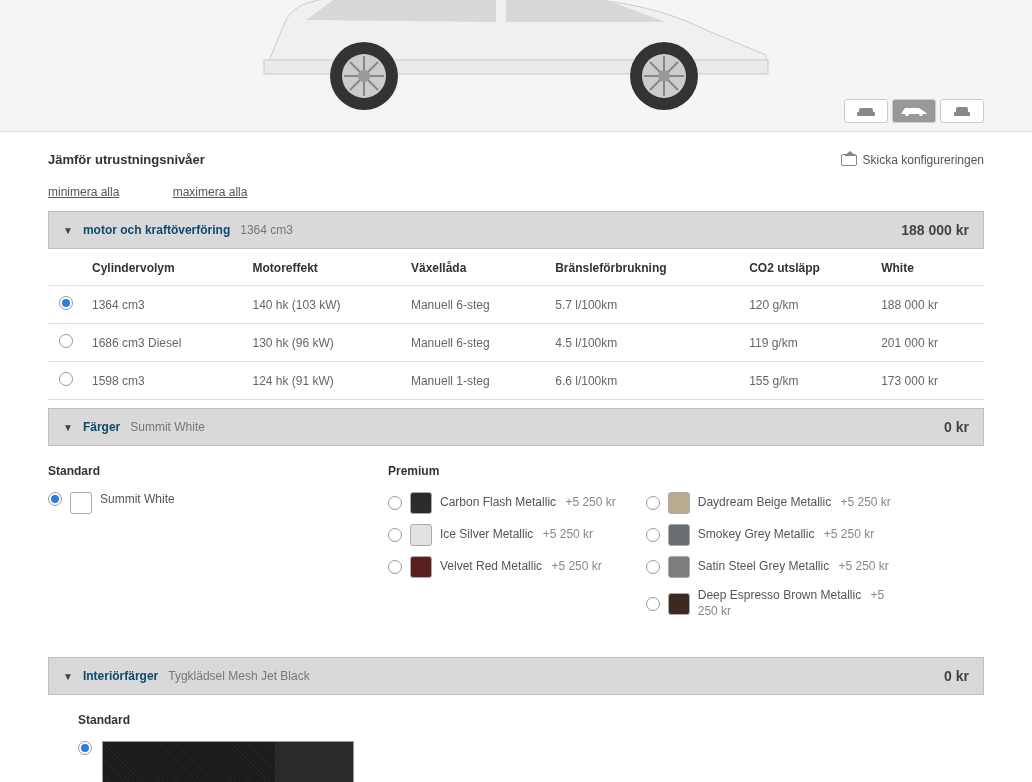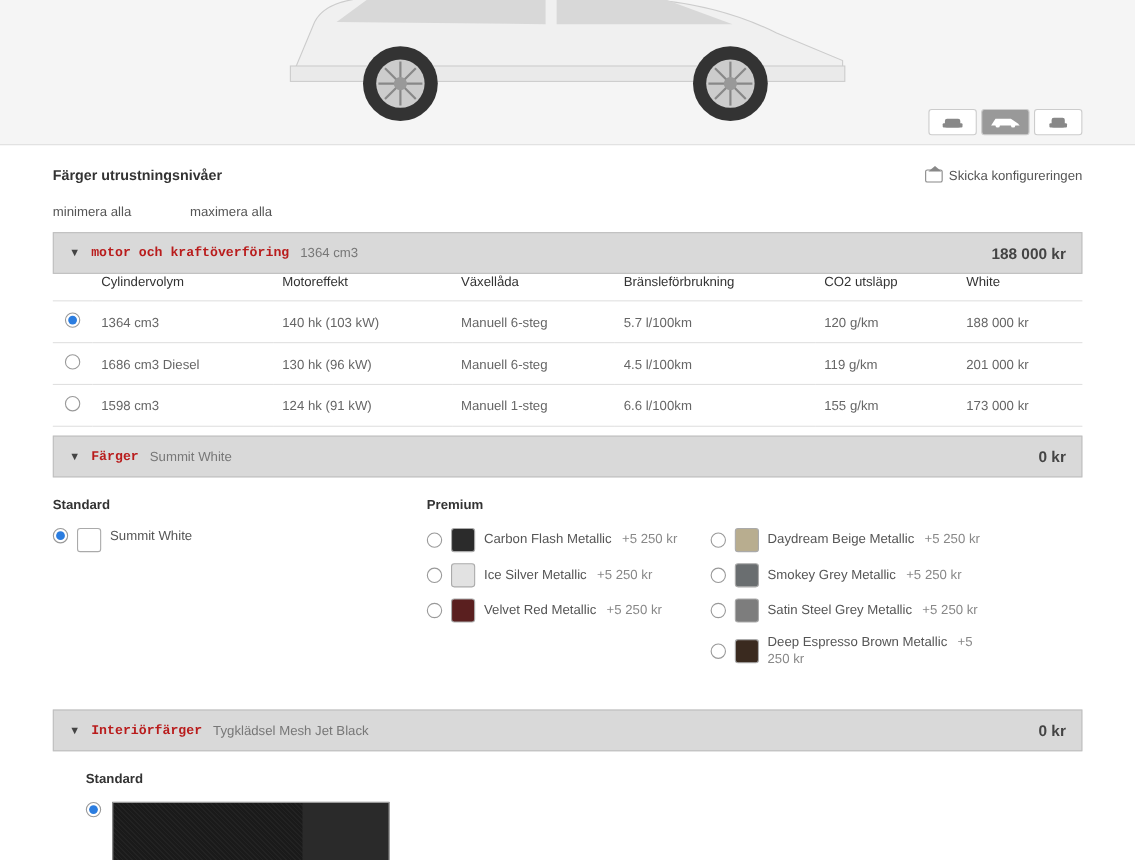--- a/index.html
+++ b/index.html
@@ -8,28 +8,28 @@
 .hero { height: 132px; background: #f5f5f5; border-bottom: 1px solid #e0e0e0; position: relative; }
 .car-image { position: absolute; left: 50%; transform: translateX(-50%); top: -40px; }
 .view-buttons { position: absolute; right: 48px; bottom: 8px; display: flex; gap: 4px; }
 .view-btn { width: 44px; height: 24px; border: 1px solid #ccc; background: #fff; border-radius: 3px; display: flex; align-items: center; justify-content: center; cursor: pointer; }
 .view-btn.active { background: #999; }
 .content { padding: 20px 48px 40px 48px; }
 .top-row { display: flex; justify-content: space-between; align-items: center; margin-bottom: 18px; }
 .heading { font-weight: bold; font-size: 13px; color: #333; }
 .send-config { display: flex; align-items: center; gap: 6px; cursor: pointer; }
 .links-row { margin-bottom: 12px; }
-.link { color: #555; cursor: pointer; margin-right: 50px; font-size: 12px; }
+.link { text-decoration: underline; color: #555; cursor: pointer; margin-right: 50px; font-size: 12px; }
 .section-header { background: #d9d9d9; border: 1px solid #bfbfbf; padding: 10px 14px; display: flex; align-items: center; margin-top: 8px; }
 .section-header .arrow { margin-right: 10px; font-size: 10px; color: #444; }
-.section-header .title { font-weight: bold; color: #b91c1c; font-family: Liberation Mono, monospace; }
+.section-header .title { font-weight: bold; color: #0c4a6e; }
 .section-header .subtitle { margin-left: 10px; color: #777; }
 .section-header .price { margin-left: auto; font-weight: bold; color: #444; font-size: 14px; }
 .engine-table { width: 100%; border-collapse: collapse; }
-.engine-table th { text-align: left; font-weight: normal; color: #333; padding: 0 8px 10px 8px; font-size: 12px; border-bottom: 1px solid #e0e0e0; }
+.engine-table th { text-align: left; font-weight: bold; color: #333; padding: 12px 8px 10px 8px; font-size: 12px; border-bottom: 1px solid #e0e0e0; }
 .engine-table td { padding: 10px 8px; border-bottom: 1px solid #e0e0e0; color: #666; }
 .engine-table th:first-child, .engine-table td:first-child { width: 36px; text-align: center; }
 .radio { appearance: none; width: 14px; height: 14px; border: 1px solid #999; border-radius: 50%; position: relative; cursor: pointer; background: #fff; }
 .radio:checked::after { content: ""; position: absolute; top: 2px; left: 2px; width: 8px; height: 8px; background: #2b7de0; border-radius: 50%; }
 .colors-body { padding: 18px 0 30px 0; display: flex; }
 .color-group { margin-right: 40px; }
 .group-title { font-weight: bold; color: #333; margin-bottom: 14px; font-size: 12px; }
 .color-list { display: flex; flex-direction: column; gap: 10px; }
 .color-opt { display: flex; align-items: center; gap: 8px; }
 .swatch { width: 24px; height: 24px; border: 1px solid #aaa; border-radius: 3px; }
@@ -94,21 +94,21 @@
           <svg width="26" height="14">
             <rect x="7" y="3" width="12" height="9" fill="#888" rx="2"></rect>
             <rect x="5" y="8" width="16" height="4" fill="#888" rx="1"></rect>
           </svg>
         </div>
     </div>
   </div>
 
   <div class="content">
     <div class="top-row">
-      <div class="heading">Färger utrustningsnivåer</div>
+      <div class="heading">Jämför utrustningsnivåer</div>
       <div class="send-config">
         <span class="env-icon"></span>
         <span>Skicka konfigureringen</span>
       </div>
     </div>
 
     <div class="links-row">
       <span class="link">minimera alla</span>
       <span class="link">maximera alla</span>
     </div>

